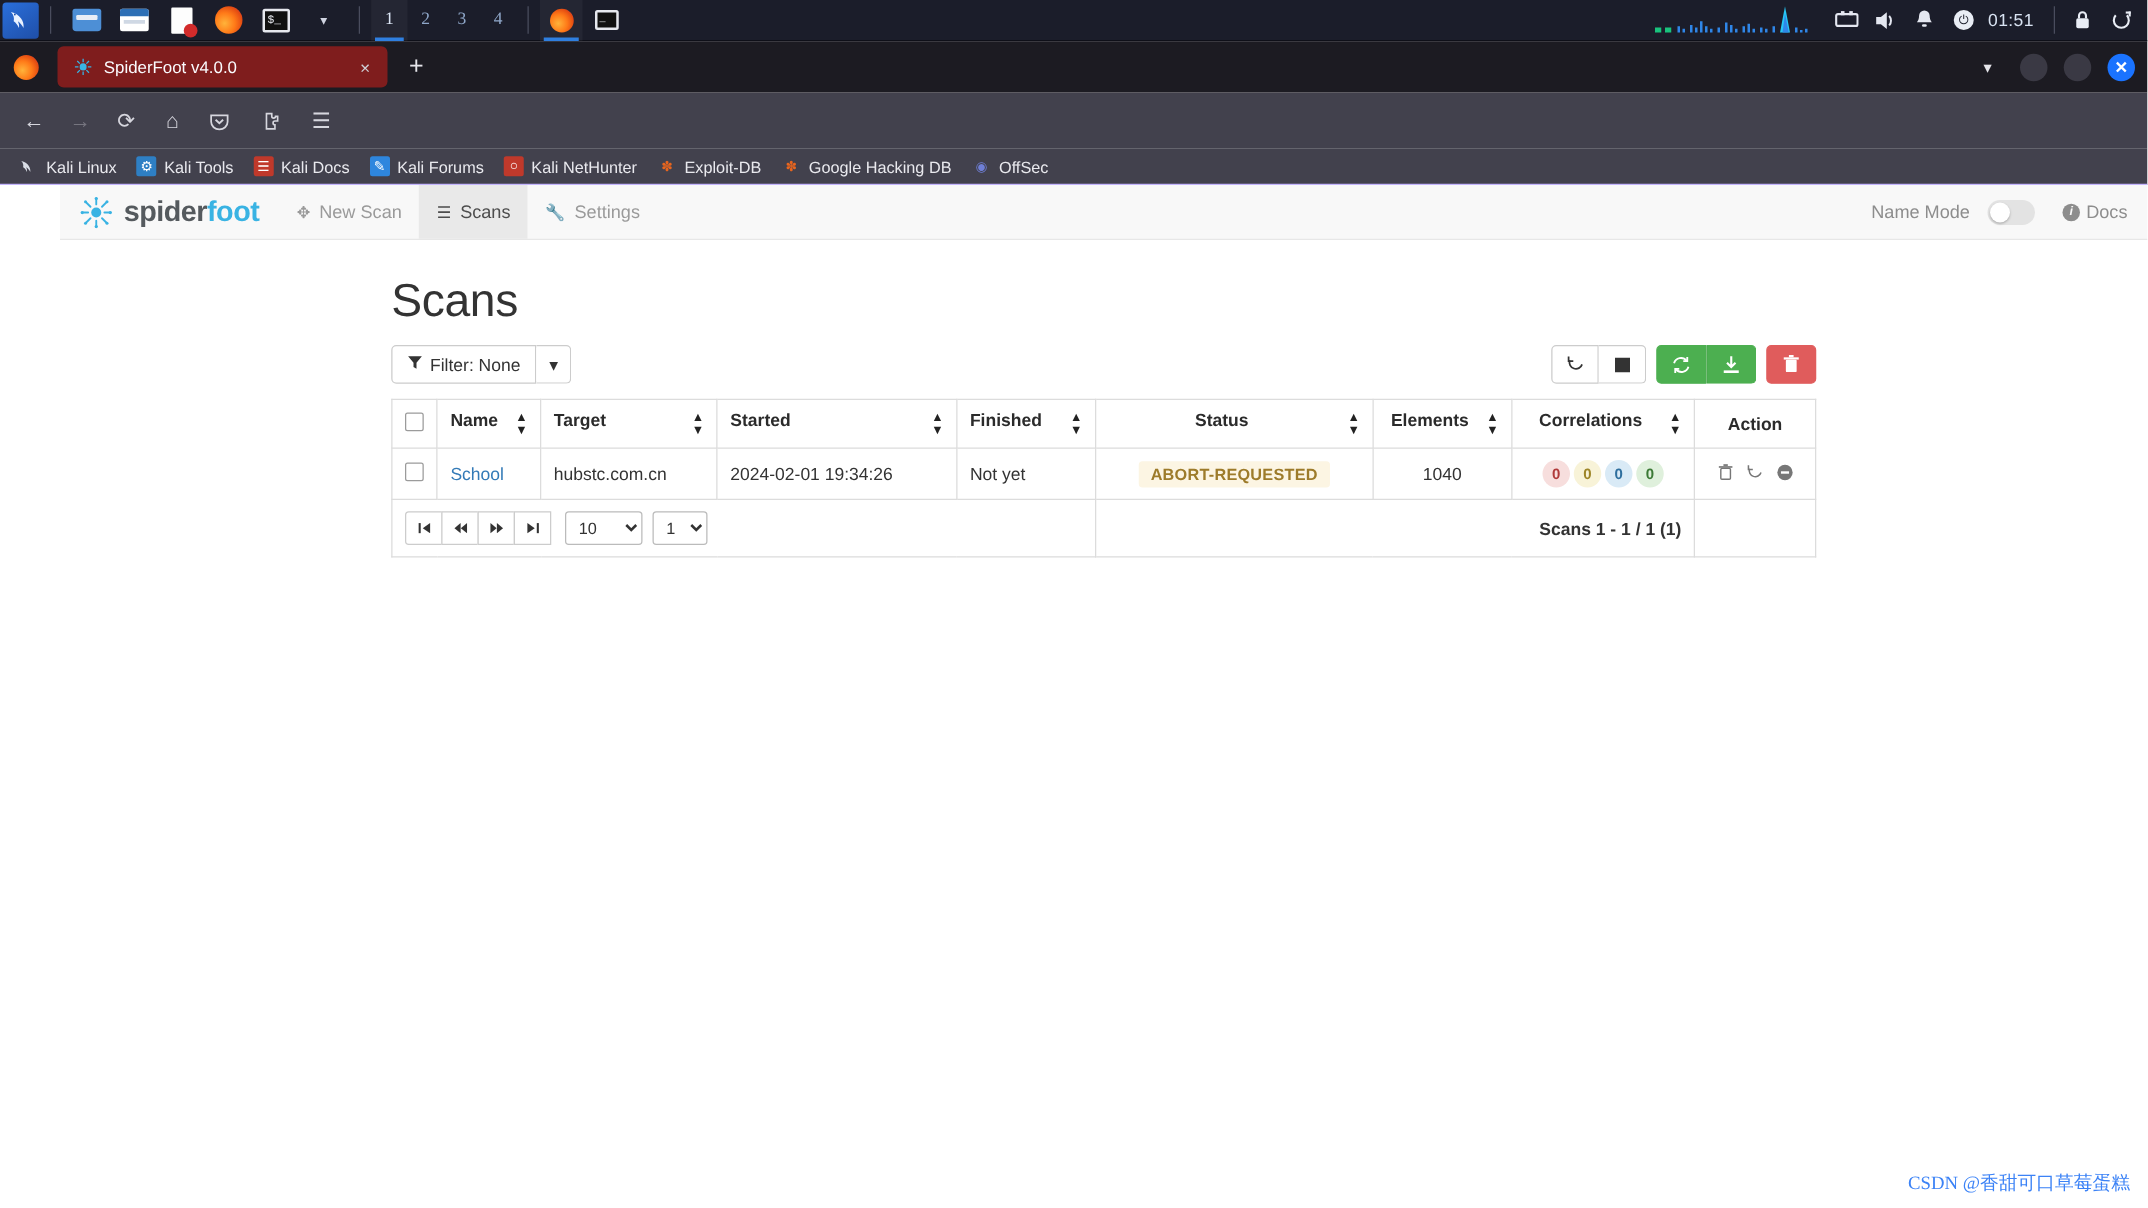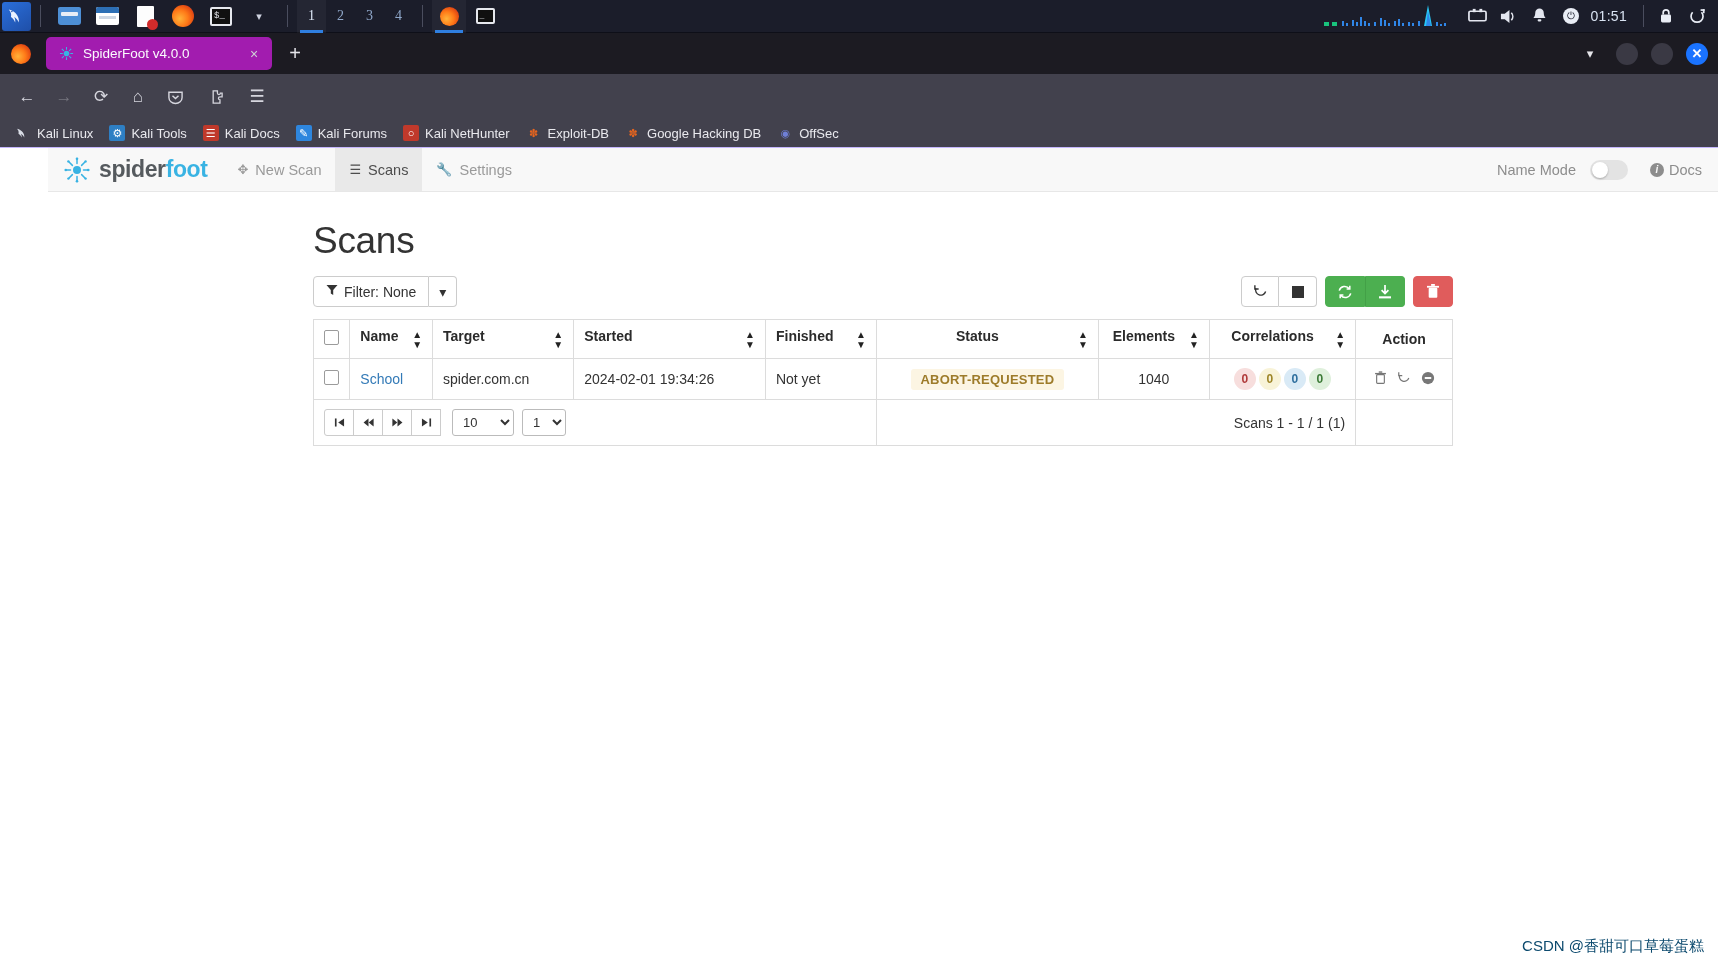--- a/index.html
+++ b/index.html
@@ -66,21 +66,21 @@
   }
   .pw-circle{width:16px;height:16px;border-radius:50%;background:#e9edf5;color:#1b1d2a;font-size:10px;display:flex;align-items:center;justify-content:center;}
 
   
   #ff-tabstrip {
     height: 41px; background:#1c1b22; display:flex; align-items:center; padding-left:4px;
     position:relative;
   }
   .ff-appbtn{width:34px;height:34px;display:flex;align-items:center;justify-content:center;}
   .ff-tab {
-    height:33px; width:226px; background:#a21caf; border-radius:5px;
+    height:33px; width:264px; background:#7f1d1d; border-radius:5px;
     display:flex; align-items:center; padding:0 8px 0 12px; margin-left:8px; color:#fbfbfe;
   }
   .ff-tab .favicon{width:16px;height:16px;margin-right:9px;flex:0 0 auto;display:flex;align-items:center;justify-content:center;}
   .ff-tab .ttl{font-size:13.5px;white-space:nowrap;overflow:hidden;text-overflow:ellipsis;flex:1;}
   .ff-tab .tclose{width:20px;height:20px;display:flex;align-items:center;justify-content:center;color:#cfcfd6;font-size:14px;}
   .ff-newtab{width:30px;height:30px;margin-left:8px;display:flex;align-items:center;justify-content:center;color:#e5e5ea;font-size:20px;}
   .ff-tabstrip-right{margin-left:auto;display:flex;align-items:center;padding-right:10px;gap:8px;}
   .ff-listall{width:26px;height:26px;display:flex;align-items:center;justify-content:center;color:#e5e5ea;font-size:13px;}
   .wbtn{width:22px;height:22px;border-radius:50%;background:#3a3944;margin-left:5px;}
   .wbtn.close{background:#1a73ff;color:#fff;display:flex;align-items:center;justify-content:center;font-size:13px;font-weight:bold;}
@@ -185,33 +185,33 @@
   .pager{display:flex;align-items:flex-start;gap:0;}
   .pg-btn{
     width:30px;height:27px;border:1px solid #ccc;background:#fff;color:#333;font-size:11px;
     display:flex;align-items:center;justify-content:center;margin-right:-1px;
   }
   .pg-btn:first-child{border-radius:3px 0 0 3px;}
   .sel{
     height:27px;border:1px solid #bbb;border-radius:3px;background:#fff;font-size:13px;
     padding:0 6px;margin-left:12px;color:#333;font-family:"Liberation Sans",sans-serif;
   }
-  .pg-summary{font-size:14px;font-weight:normal;color:#333;text-align:right;}
+  .pg-summary{font-size:14px;font-weight:bold;color:#333;text-align:right;}
 
   
   #footer{
     position:absolute;left:0;right:0;bottom:0;height:44px;
     display:flex;align-items:center;justify-content:center;
     font-size:14.5px;color:#337ab7;background:#fff;
   }
   #footer .doc-ic{margin-right:9px;color:#337ab7;font-size:14px;}
   #footer a{color:#337ab7;text-decoration:none;}
   .watermark{
-    position:absolute;right:14px;bottom:10px;color:#0c4a6e;font-size:15px;
-    font-family:Liberation Sans, sans-serif;
+    position:absolute;right:14px;bottom:10px;color:#3b82f6;font-size:15px;
+    font-family:Liberation Serif, serif;
   }
 </style>
 </head>
 <body>
 
 <div id="os-taskbar">
   <div class="kali-logo">
     <svg width="22" height="22" viewBox="0 0 24 24" aria-hidden="true">
       <path d="M3 5c4 1 7 3 9 6 1.6 2.4 2.3 5 2 8-1.2-2.6-3-4.6-5-6 1 2 1.4 4 1 6-1-2.6-2.6-4.6-4.6-6 .6-2.6.2-5.2-2.4-8z" fill="#eaf2ff"></path>
       <circle cx="6.4" cy="7.2" r=".8" fill="#1f4fa8"></circle>
@@ -578,21 +578,21 @@
           </tr>
         </thead>
         <tbody>
           <tr>
             <td style="text-align:center">
               <span class="cbx"></span>
             </td>
             <td>
               <a class="link-blue">School</a>
             </td>
-            <td>spider.com.cn</td>
+            <td>hubstc.com.cn</td>
             <td>2024-02-01 19:34:26</td>
             <td>Not yet</td>
             <td style="text-align:center">
               <span class="badge-status">ABORT-REQUESTED</span>
             </td>
             <td style="text-align:center">1040</td>
             <td>
               <div class="corr-wrap">
                 <span class="corr" style="background:#f7dedd;color:#b03a3a">0</span>
                 <span class="corr" style="background:#f8f3d8;color:#9d8527">0</span>

